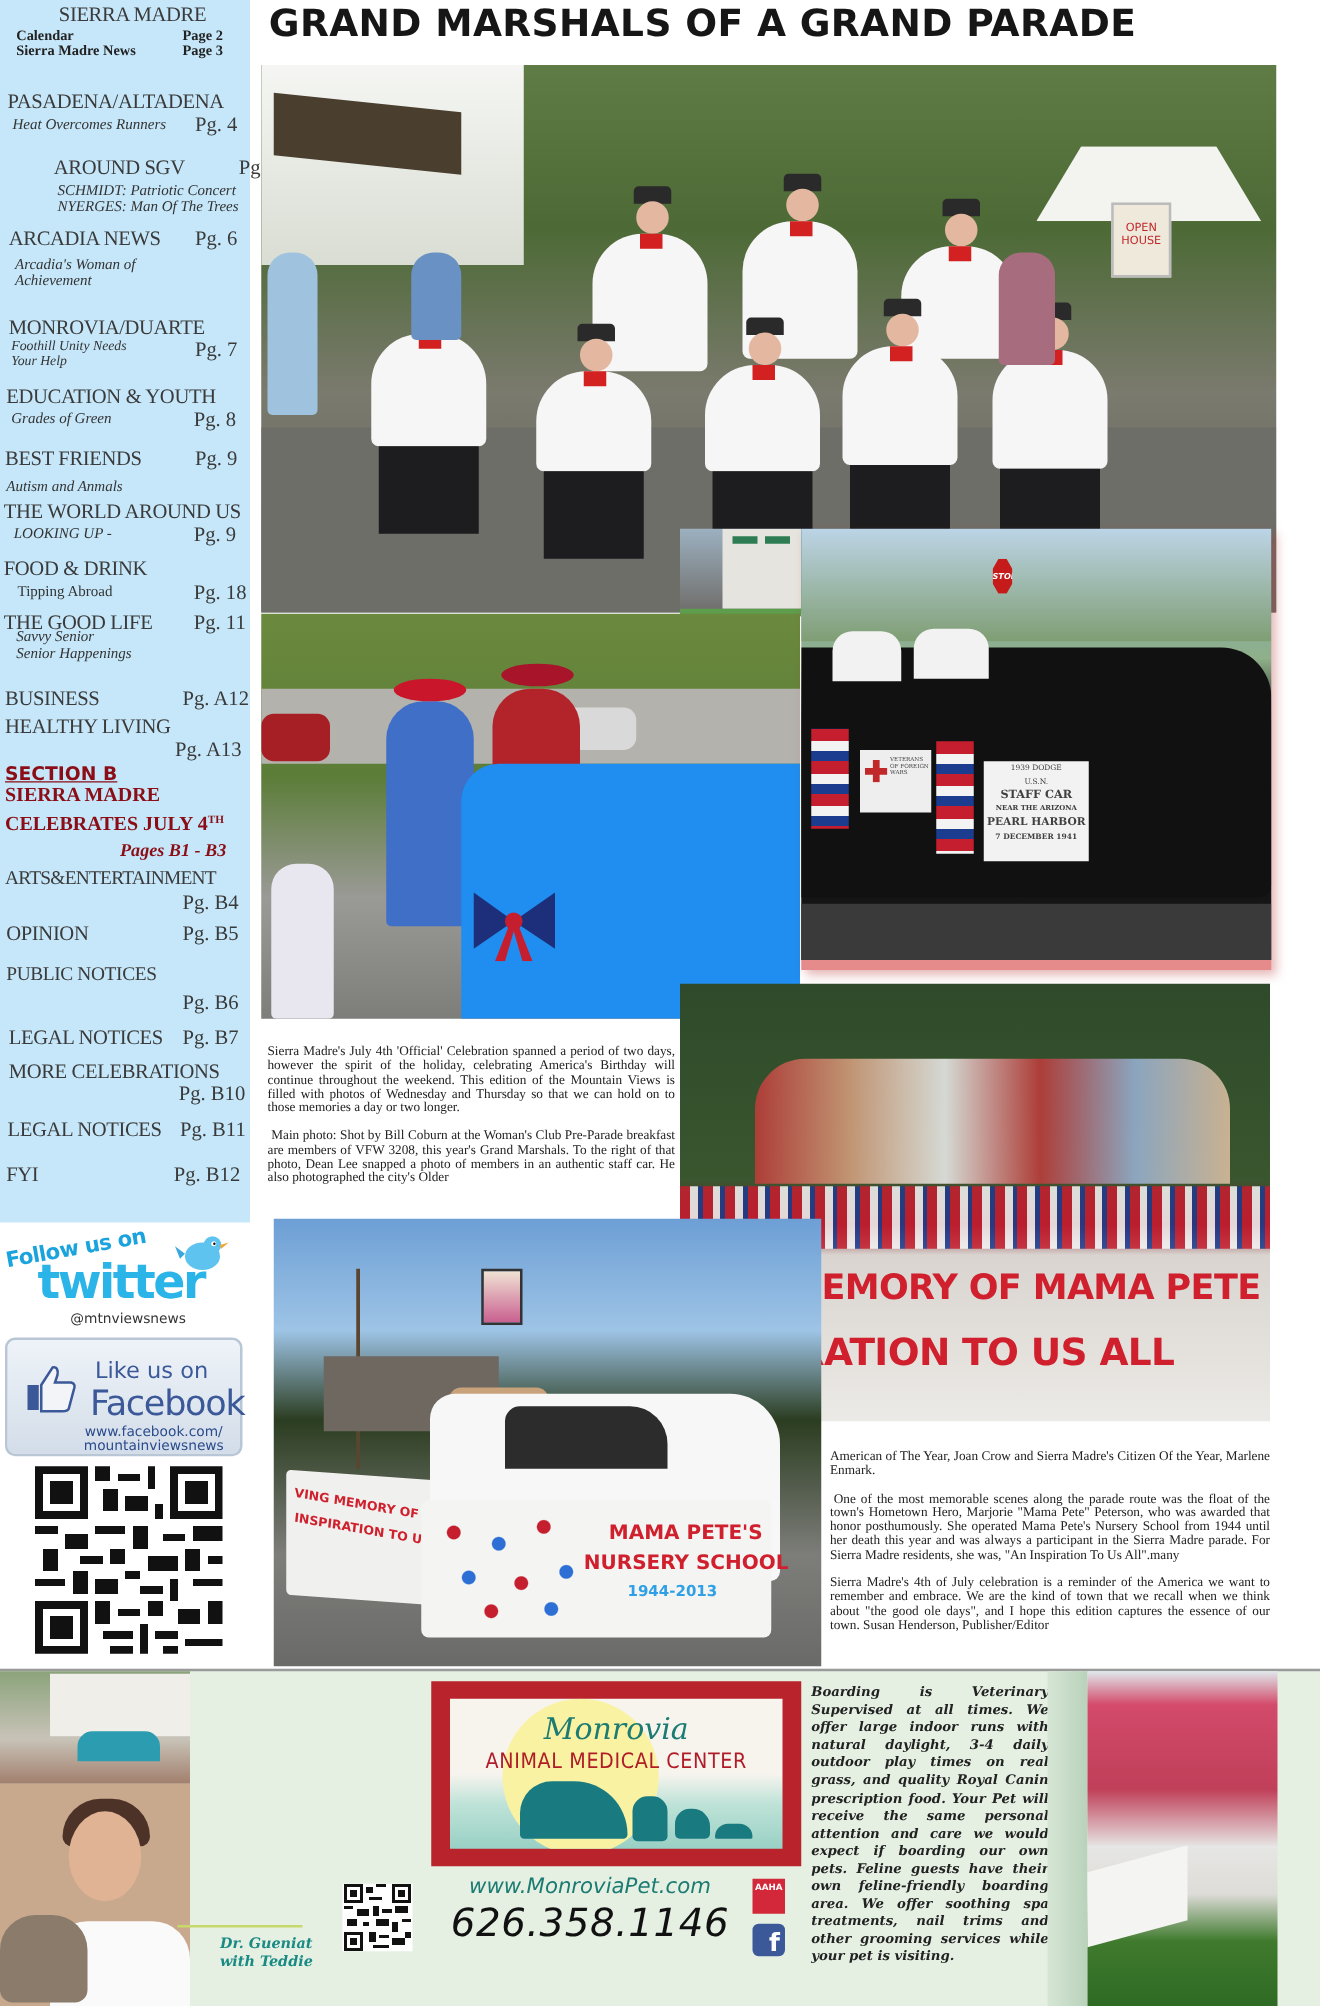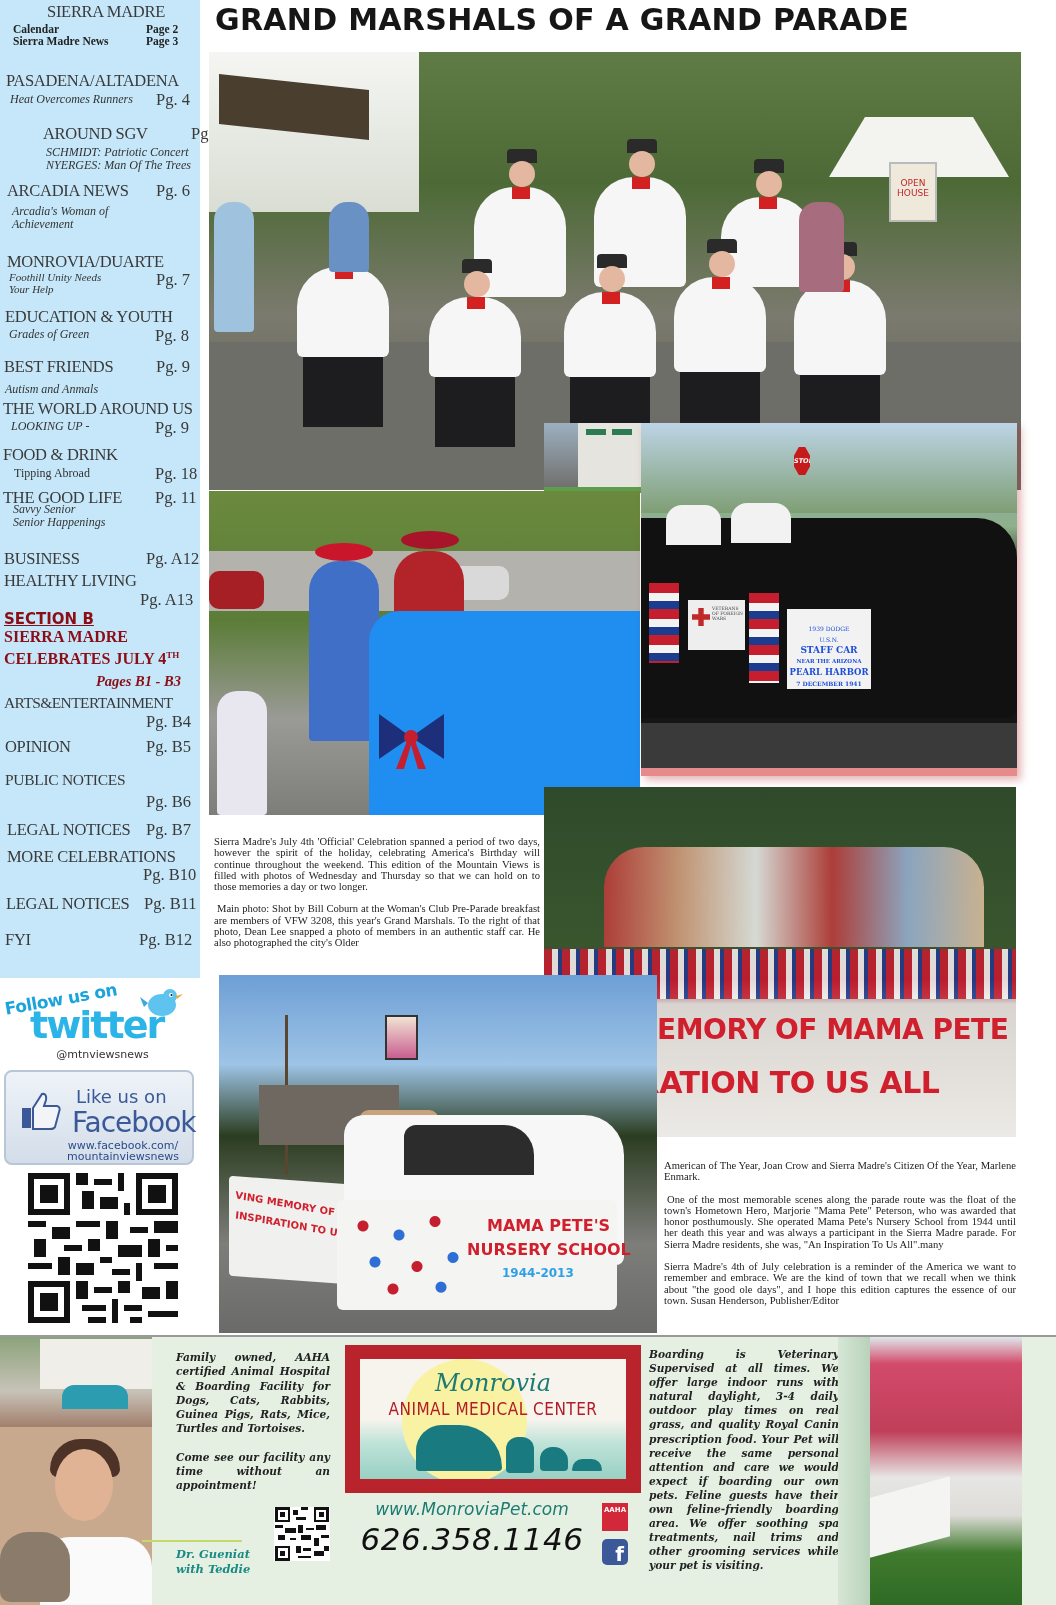--- a/index.html
+++ b/index.html
@@ -52,21 +52,21 @@
   .vet .pants { position: absolute; left: 6px; bottom: -70px; width: 80px; height: 70px; background: #1d1d1f; }
 
   .p-girls { left: 209px; top: 491px; width: 431px; height: 324px; background: linear-gradient(180deg, #6b8a3e 0%, #5c7d38 40%, #9a9a96 70%, #7d7d79 100%); }
   .p-car-blue { position: absolute; left: 160px; top: 120px; width: 271px; height: 204px; background: #1f8ef0; border-radius: 30px 0 0 0; }
   .p-girls .lady { position: absolute; width: 70px; height: 180px; border-radius: 30px 30px 4px 4px; }
   .hat { position: absolute; width: 58px; height: 18px; border-radius: 50%; background: #c9162a; }
 
   .p-staff { left: 641px; top: 423px; width: 376px; height: 353px; background: linear-gradient(180deg, #7aa8c9 0%, #8fb08a 30%, #222 45%, #111 100%); border-bottom: 8px solid #e58b8b; box-shadow: 4px 4px 8px rgba(180,40,40,0.35); }
   .p-staff-left { left: 544px; top: 423px; width: 97px; height: 70px; background: linear-gradient(#9cb0c0, #6d6a66); }
   .stop { position: absolute; left: 153px; top: 24px; width: 16px; height: 28px; background: #c51b1b; clip-path: polygon(30% 0,70% 0,100% 30%,100% 70%,70% 100%,30% 100%,0 70%,0 30%); color: #fff; font-family: "DejaVu Sans", sans-serif; font-size: 6.5px; font-weight: bold; text-align: right; line-height: 28px; font-style: italic; }
-  .staff-sign { position: absolute; left: 146px; top: 186px; width: 84px; height: 80px; background: #f2f2f2; font-family: "DejaVu Serif", serif; text-align: center; color: #1d4ed8; padding-top: 14px; }
+  .staff-sign { position: absolute; left: 146px; top: 186px; width: 84px; height: 80px; background: #f2f2f2; font-family: "DejaVu Serif", serif; text-align: center; color: #404040; padding-top: 0; }
   .staff-sign div { line-height: 11px; }
   .vfw-sign { position: absolute; left: 47px; top: 177px; width: 57px; height: 50px; background: #eee; }
   .vfw-cross { position: absolute; left: 4px; top: 8px; width: 18px; height: 18px; background: #c0282a; clip-path: polygon(35% 0,65% 0,65% 35%,100% 35%,100% 65%,65% 65%,65% 100%,35% 100%,35% 65%,0 65%,0 35%,35% 35%); }
 
   .p-float1 { left: 544px; top: 787px; width: 472px; height: 350px; background: linear-gradient(180deg, #2e4a2a 0%, #39562f 45%, #7d1d26 55%, #d9d4d0 62%, #eceae6 100%); }
   .banner-text { position: absolute; left: 0; font-family: "DejaVu Sans", sans-serif; font-weight: bold; color: #d0202e; white-space: nowrap; letter-spacing: -0.5px; }
   .fringe { position: absolute; left: 0; width: 472px; height: 50px; background: repeating-linear-gradient(90deg, #c51e2f 0 8px, #f7f7f7 8px 14px, #1b3c8f 14px 18px); opacity: 0.85; }
 
   .p-float2 { left: 219px; top: 975px; width: 438px; height: 358px; background: linear-gradient(180deg, #6d9fd5 0%, #9ec4e6 25%, #2b3d20 45%, #7d7d7a 75%, #6a6a68 100%); }
   .truck { position: absolute; left: 125px; top: 140px; width: 280px; height: 150px; background: #f7f7f7; border-radius: 20px 40px 8px 8px; }
@@ -462,24 +462,20 @@
     <div style="position:absolute;left:40px;top:2px;width:112px;height:50px;background:#efeee9;"></div>
     <div class="sign"></div>
   </div>
   <div class="ad-photo2">
     <div class="hair"></div>
       <div class="face"></div>
       <div class="shirt"></div>
       <div class="cat"></div>
   </div>
 
-  <div class="ad-text-l">
-    <p>Family owned, AAHA certified Animal Hospital &amp; Boarding Facility for Dogs, Cats, Rabbits, Guinea Pigs, Rats, Mice, Turtles and Tortoises.</p>
-    <p>Come see our facility any time without an appointment!</p>
-  </div>
   <div class="ad-rule"></div>
   <div class="ad-dr">
     <div>Dr. Gueniat</div>
     <div>with Teddie</div>
   </div>
   <svg class="ad-qr" viewBox="0 0 21 21" shape-rendering="crispEdges">
     <rect width="21" height="21" fill="#fff"></rect>
     <g fill="#111">
       <rect x="0" y="0" width="6" height="6"></rect>
         <rect x="1" y="1" width="4" height="4" fill="#fff"></rect>

